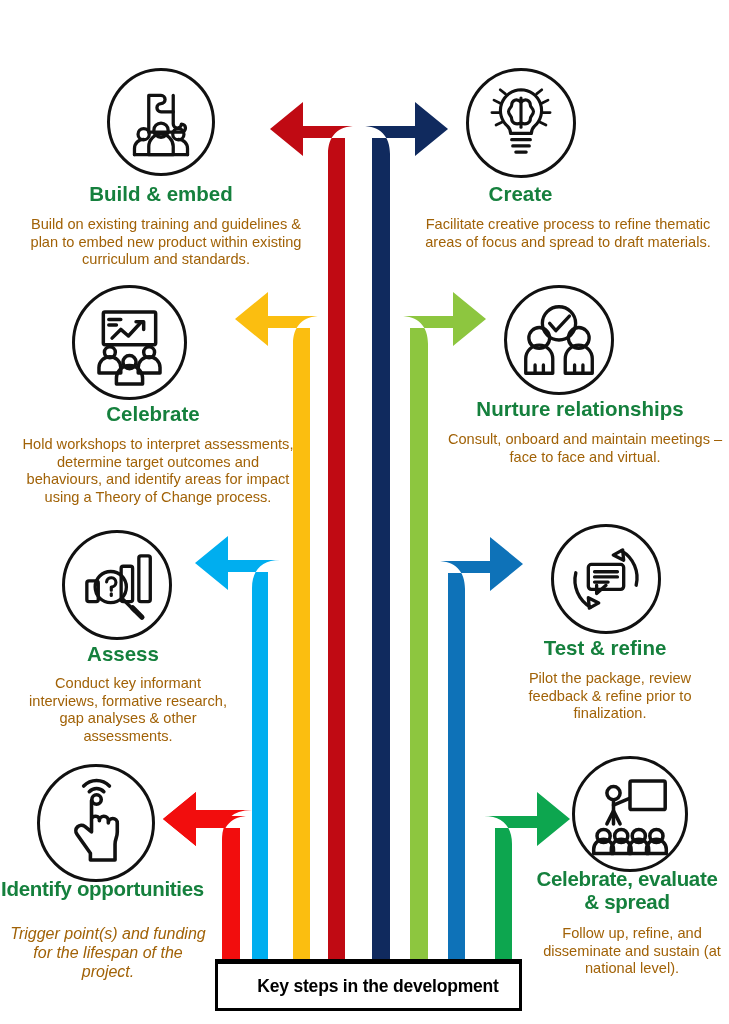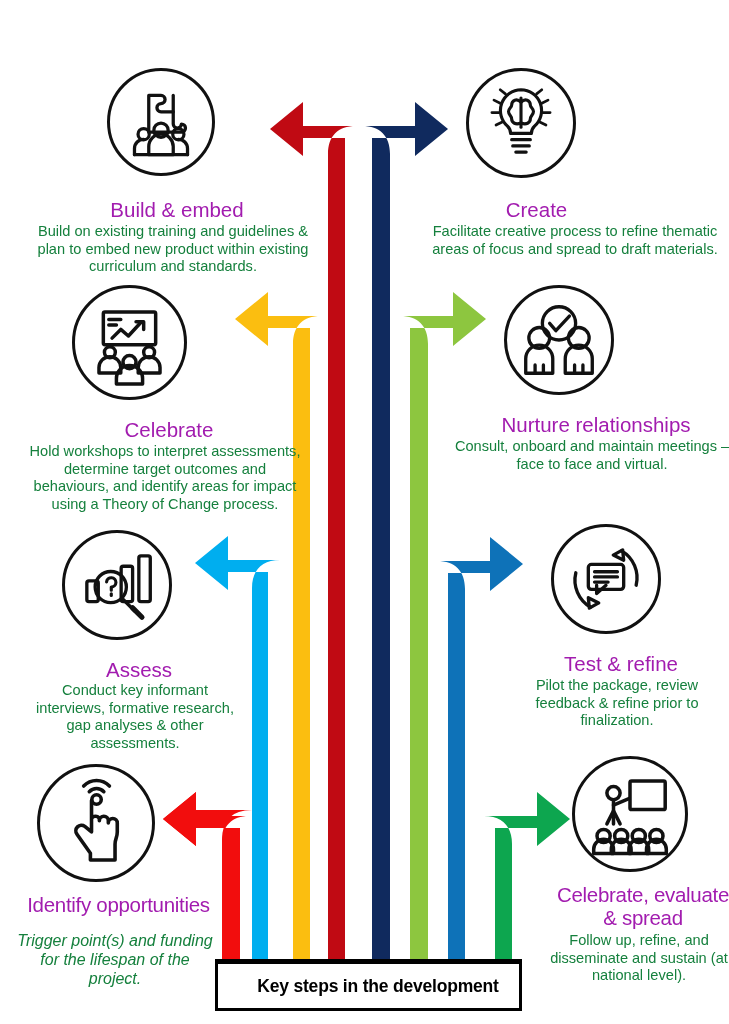--- a/index.html
+++ b/index.html
@@ -29,29 +29,29 @@
   }
   .icon-circle{
     position:absolute;
     border:3.5px solid #111111;
     border-radius:50%;
     background:#ffffff;
     box-sizing:border-box;
   }
   .icon-circle svg{display:block;width:100%;height:100%;}
   .step-title{
-    font-weight:normal;
-    color:#a21caf;
+    font-weight:bold;
+    color:#15803d;
     line-height:1.12;
-    margin:16px;
+    margin:0;
   }
   .step-desc{
-    color:#15803d;
+    color:#a16207;
     line-height:1.20;
-    margin:12px;
+    margin:5px;
   }
   .txt-center{text-align:center;}
 
   
   #caption-box{
     position:absolute;
     left:215px;
     top:961px;
     width:307px;
     height:50px;

